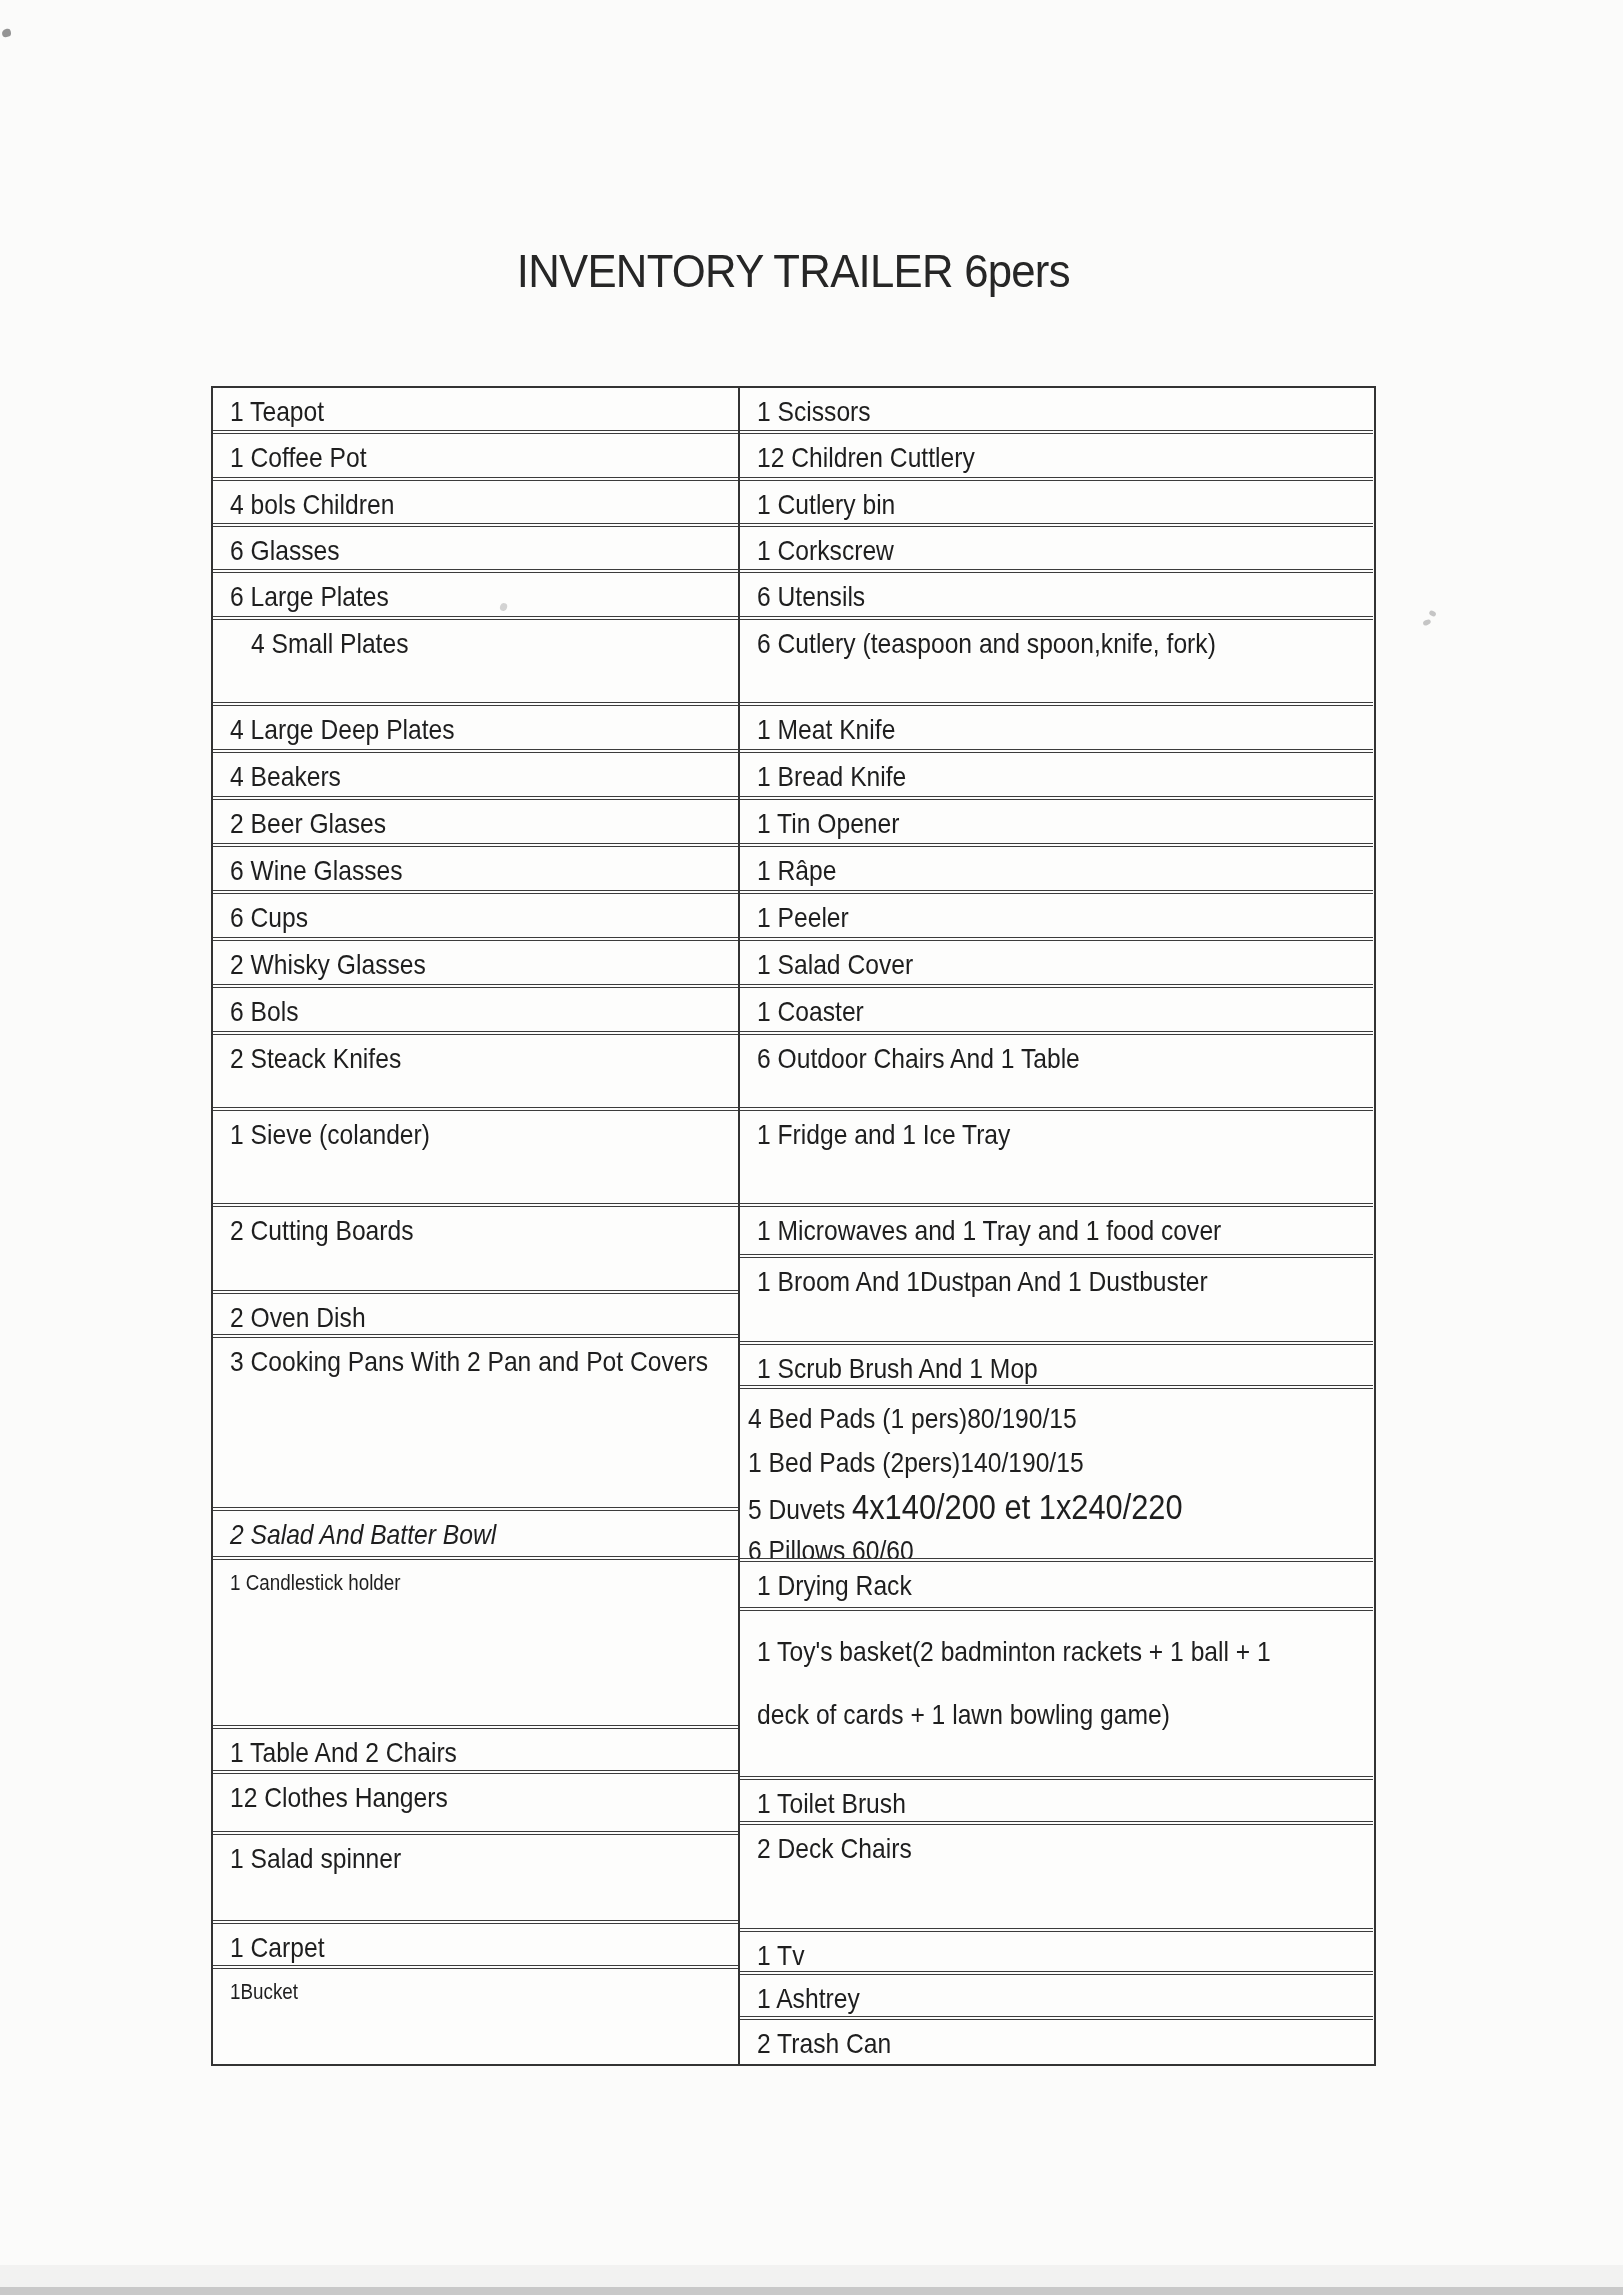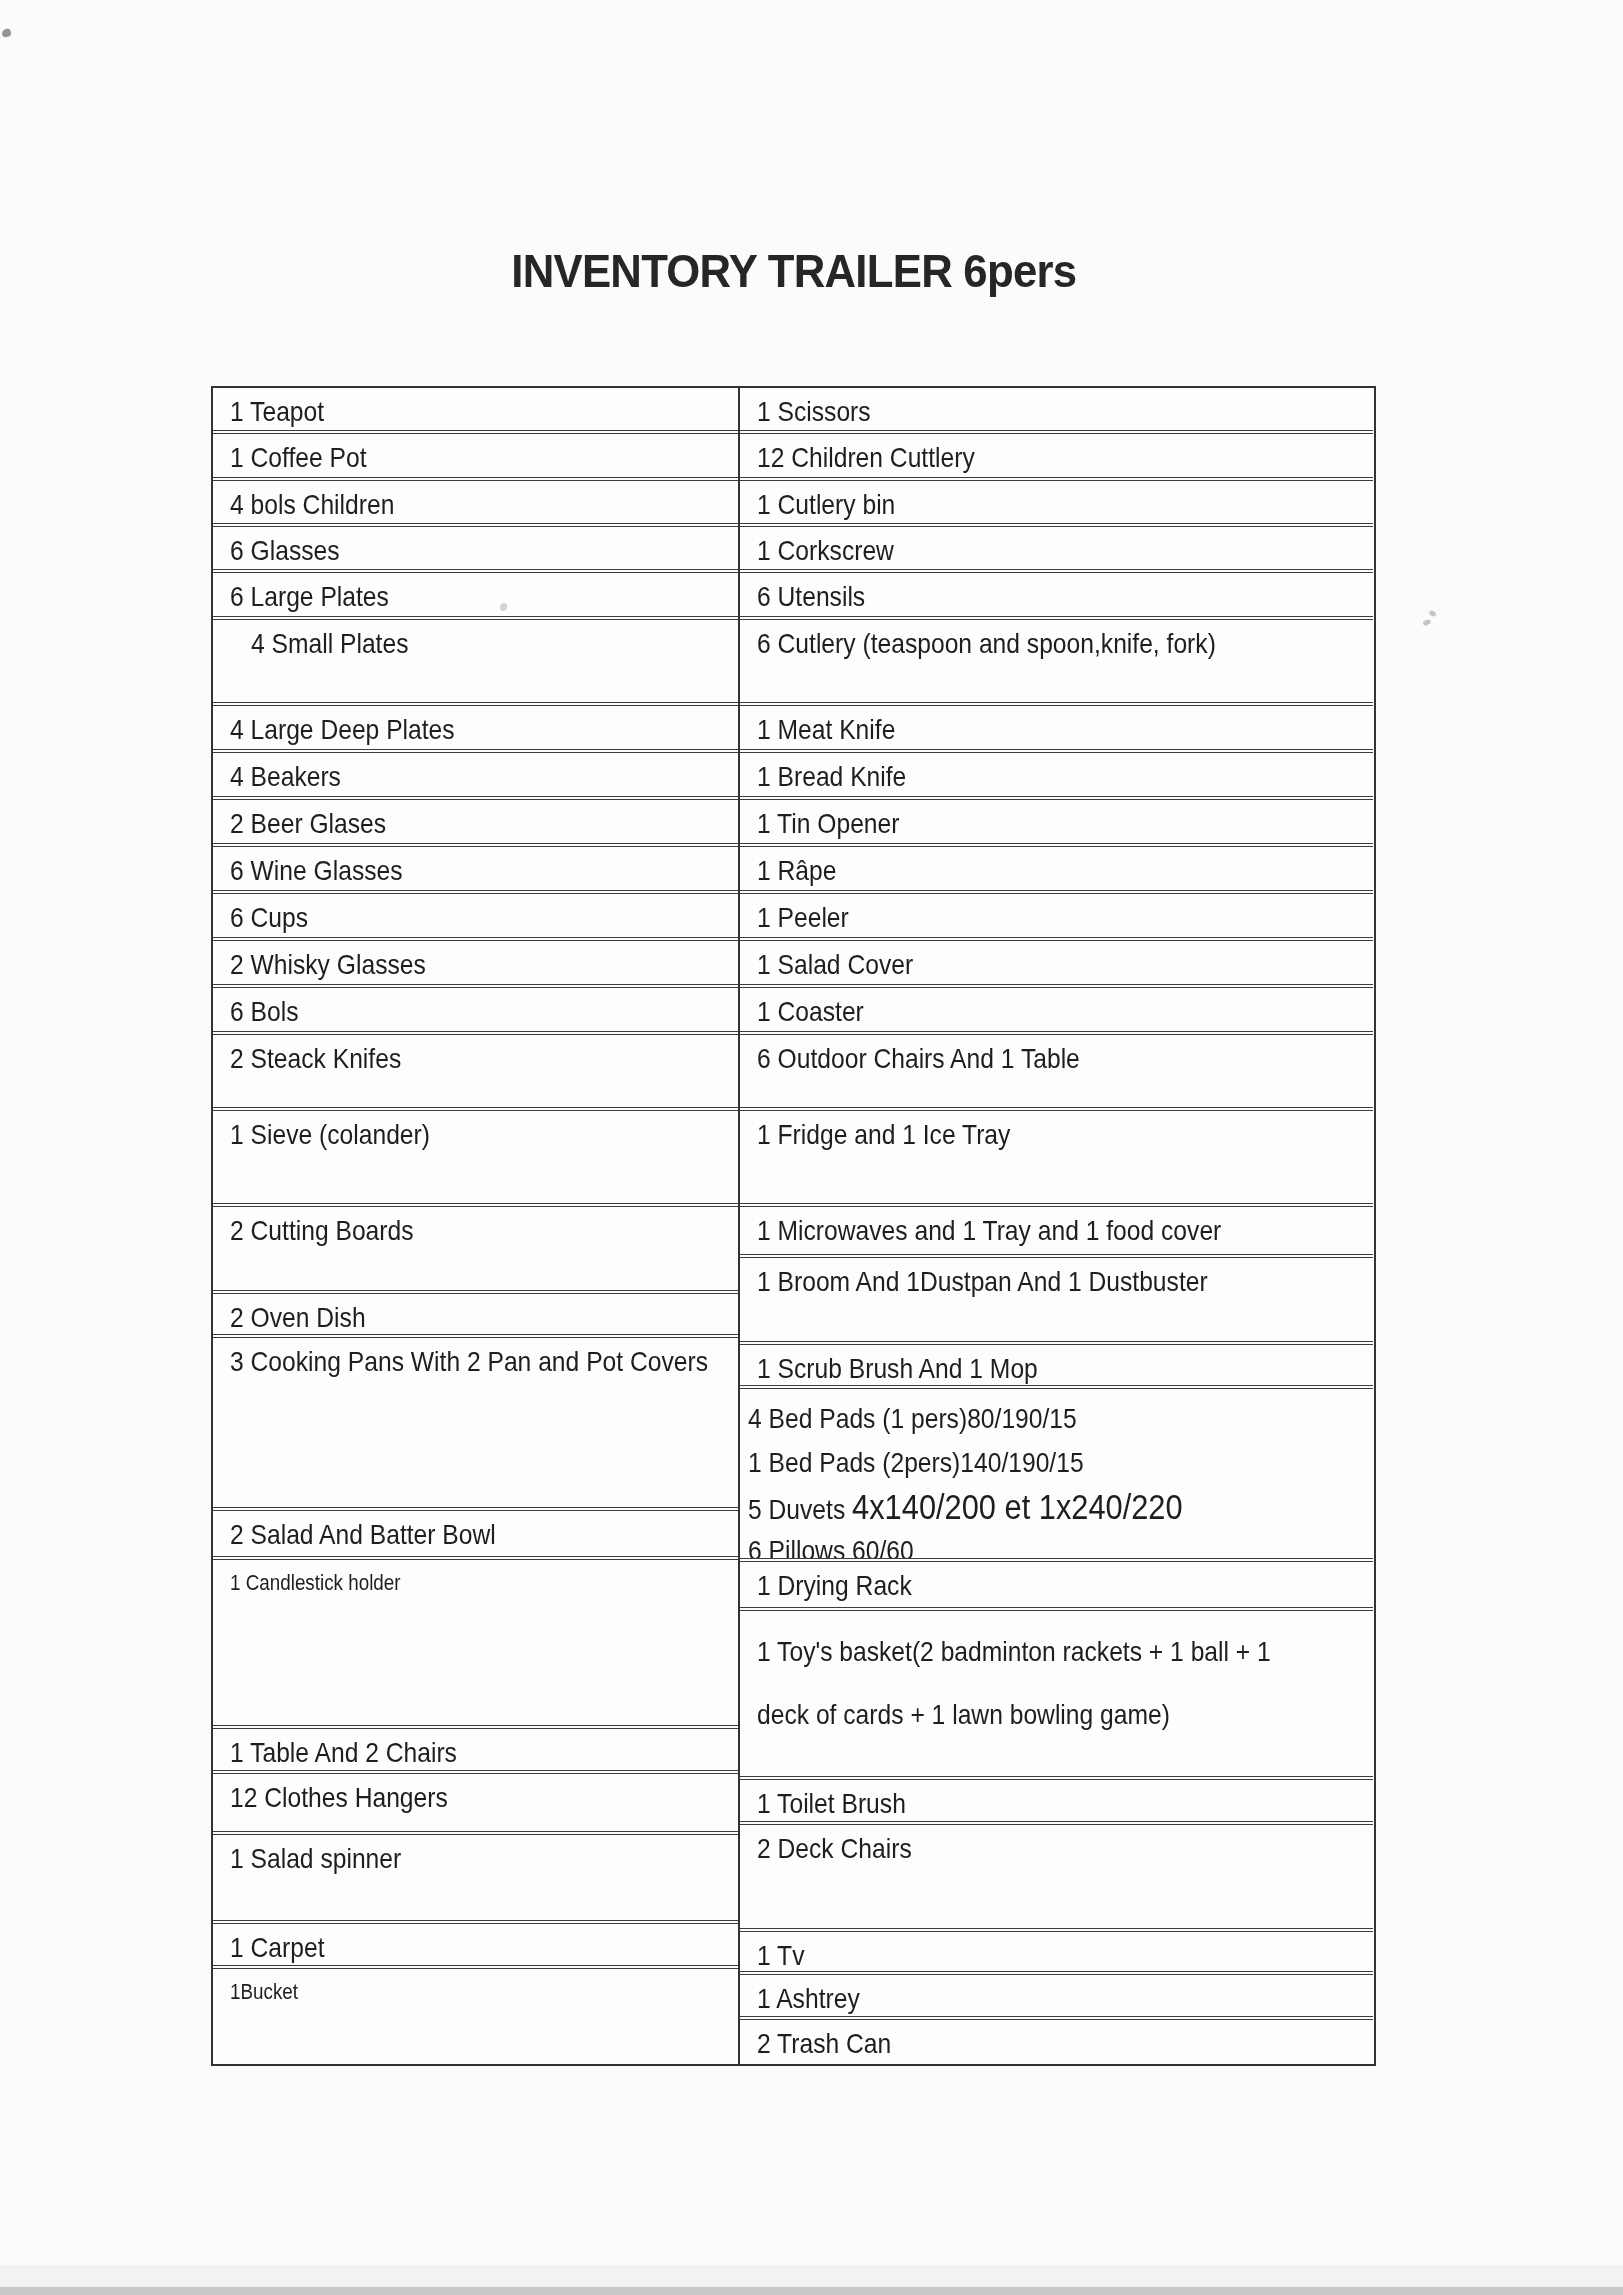--- a/index.html
+++ b/index.html
@@ -1,21 +1,21 @@
 <!DOCTYPE html>
 <html style="font-size:12.2px"><head>
 <meta charset="utf-8">
 <style>
   html,body{margin:0;padding:0;}
   body{font-family:"Liberation Sans",sans-serif;background:#ffffff;}
   #page{position:relative;width:1624px;height:2295px;background:#fbfbfa;overflow:hidden;color:#1e1e1e;}
 
   
   #title{position:absolute;left:211px;top:243px;width:1165px;text-align:center;
-         font-size:47px;font-weight:700;color:#262626;letter-spacing:-0.8px;}
+         font-size:47px;font-weight:400;color:#262626;letter-spacing:-0.8px;}
   #title .t{display:inline-block;transform:scaleX(0.93);transform-origin:center top;white-space:pre;}
 
   
   #inv-table{position:absolute;left:211px;top:386px;width:1165px;height:1680px;
              border:2.3px solid #333;box-sizing:border-box;display:flex;background:#fdfdfc;}
   .col{display:flex;flex-direction:column;box-sizing:border-box;}
   #col-left{width:527px;border-right:2.3px solid #333;}
   #col-right{width:633px;}
   .cell{box-sizing:border-box;border-bottom:4.6px double #3c3c3c;padding:6.1px 4.6px 0 17px;
         font-size:28px;line-height:35px;overflow:hidden;}
@@ -95,21 +95,21 @@
         </div>
         <div class="cell" style="height: 87px;">
           <span class="line"><span class="t">2 Cutting Boards</span></span>
         </div>
         <div class="cell" style="height: 44px;">
           <span class="line"><span class="t">2 Oven Dish</span></span>
         </div>
         <div class="cell" style="height: 173px;">
           <span class="line"><span class="t">3 Cooking Pans With 2 Pan and Pot Covers</span></span>
         </div>
-        <div class="cell" style="height: 49px;">
+        <div class="cell" style="height: 49px; font-style: italic;">
           <span class="line"><span class="t">2 Salad And Batter Bowl</span></span>
         </div>
         <div class="cell small" style="height: 169px;">
           <span class="line"><span class="t">1 Candlestick holder</span></span>
         </div>
         <div class="cell" style="height: 45px;">
           <span class="line"><span class="t">1 Table And 2 Chairs</span></span>
         </div>
         <div class="cell" style="height: 61px;">
           <span class="line"><span class="t">12 Clothes Hangers</span></span>

